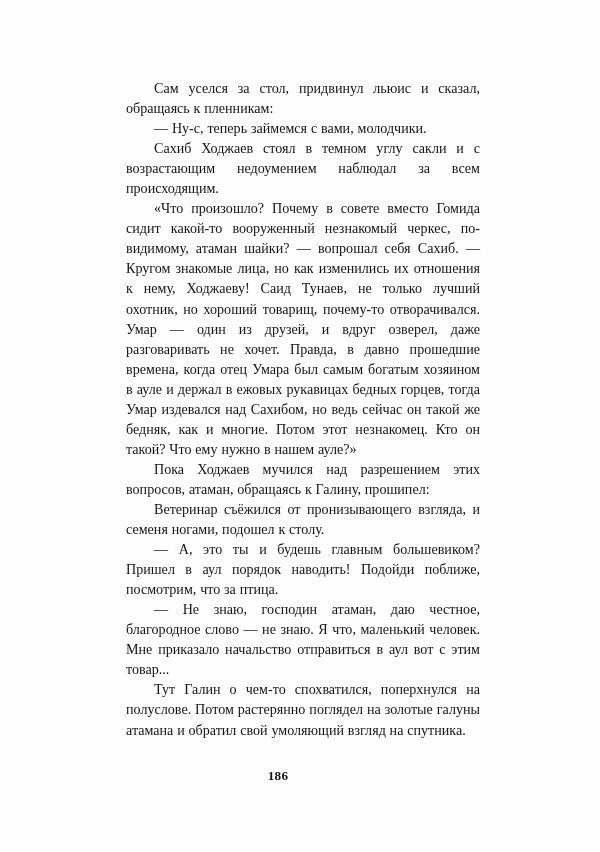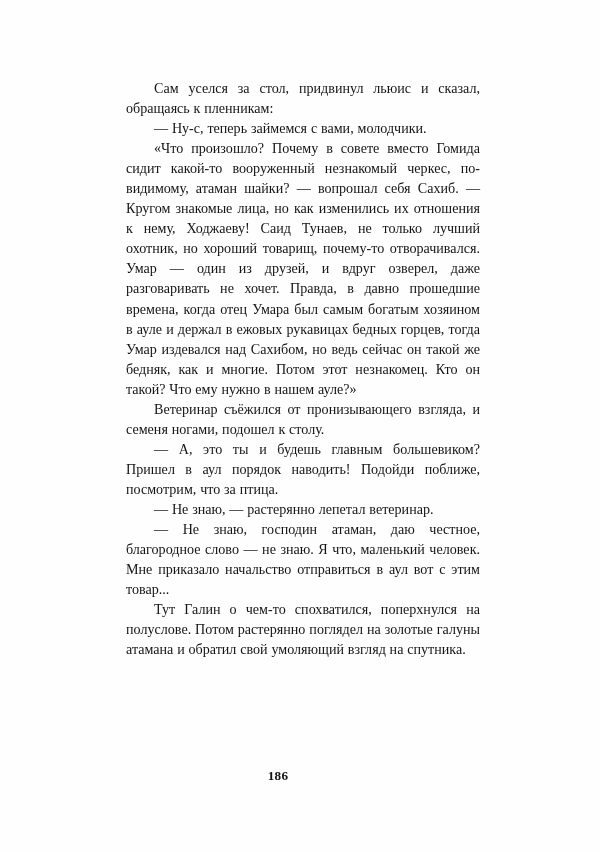--- a/index.html
+++ b/index.html
@@ -70,24 +70,25 @@
   }
 </style>
 </head>
 <body>
 
 <div id="page">
 
   <div id="textblock">
     <p class="para">Сам уселся за стол, придвинул льюис и сказал, обращаясь к пленникам:</p>
     <p class="para">— Ну-с, теперь займемся с вами, молодчики.</p>
+    <p class="para">Сахиб Ходжаев стоял в темном углу сакли и с возрастающим недоумением наблюдал за всем происходящим.</p>
     <p class="para">«Что произошло? Почему в совете вместо Гомида сидит какой-то вооруженный незнакомый черкес, по-видимому, атаман шайки? — вопрошал себя Сахиб. — Кругом знакомые лица, но как изменились их отношения к нему, Ходжаеву! Саид Тунаев, не только лучший охотник, но хороший товарищ, почему-то отворачивался. Умар — один из друзей, и вдруг озверел, даже разговаривать не хочет. Правда, в давно прошедшие времена, когда отец Умара был самым богатым хозяином в ауле и держал в ежовых рукавицах бедных горцев, тогда Умар издевался над Сахибом, но ведь сейчас он такой же бедняк, как и многие. Потом этот незнакомец. Кто он такой? Что ему нужно в нашем ауле?»</p>
+    <p class="para">Пока Ходжаев мучился над разрешением этих вопросов, атаман, обращаясь к Галину, прошипел:</p>
     <p class="para">Ветеринар съёжился от пронизывающего взгляда, и семеня ногами, подошел к столу.</p>
     <p class="para">— А, это ты и будешь главным большевиком? Пришел в аул порядок наводить! Подойди поближе, посмотрим, что за птица.</p>
-    <p class="para">— Не знаю, — растерянно лепетал ветеринар.</p>
     <p class="para">— Не знаю, господин атаман, даю честное, благородное слово — не знаю. Я что, маленький человек. Мне приказало начальство отправиться в аул вот с этим товар...</p>
     <p class="para">Тут Галин о чем-то спохватился, поперхнулся на полуслове. Потом растерянно поглядел на золотые галуны атамана и обратил свой умоляющий взгляд на спутника.</p>
 
   </div>
 
   <div id="folio">186</div>
 
 </div>
 
 </body></html>

